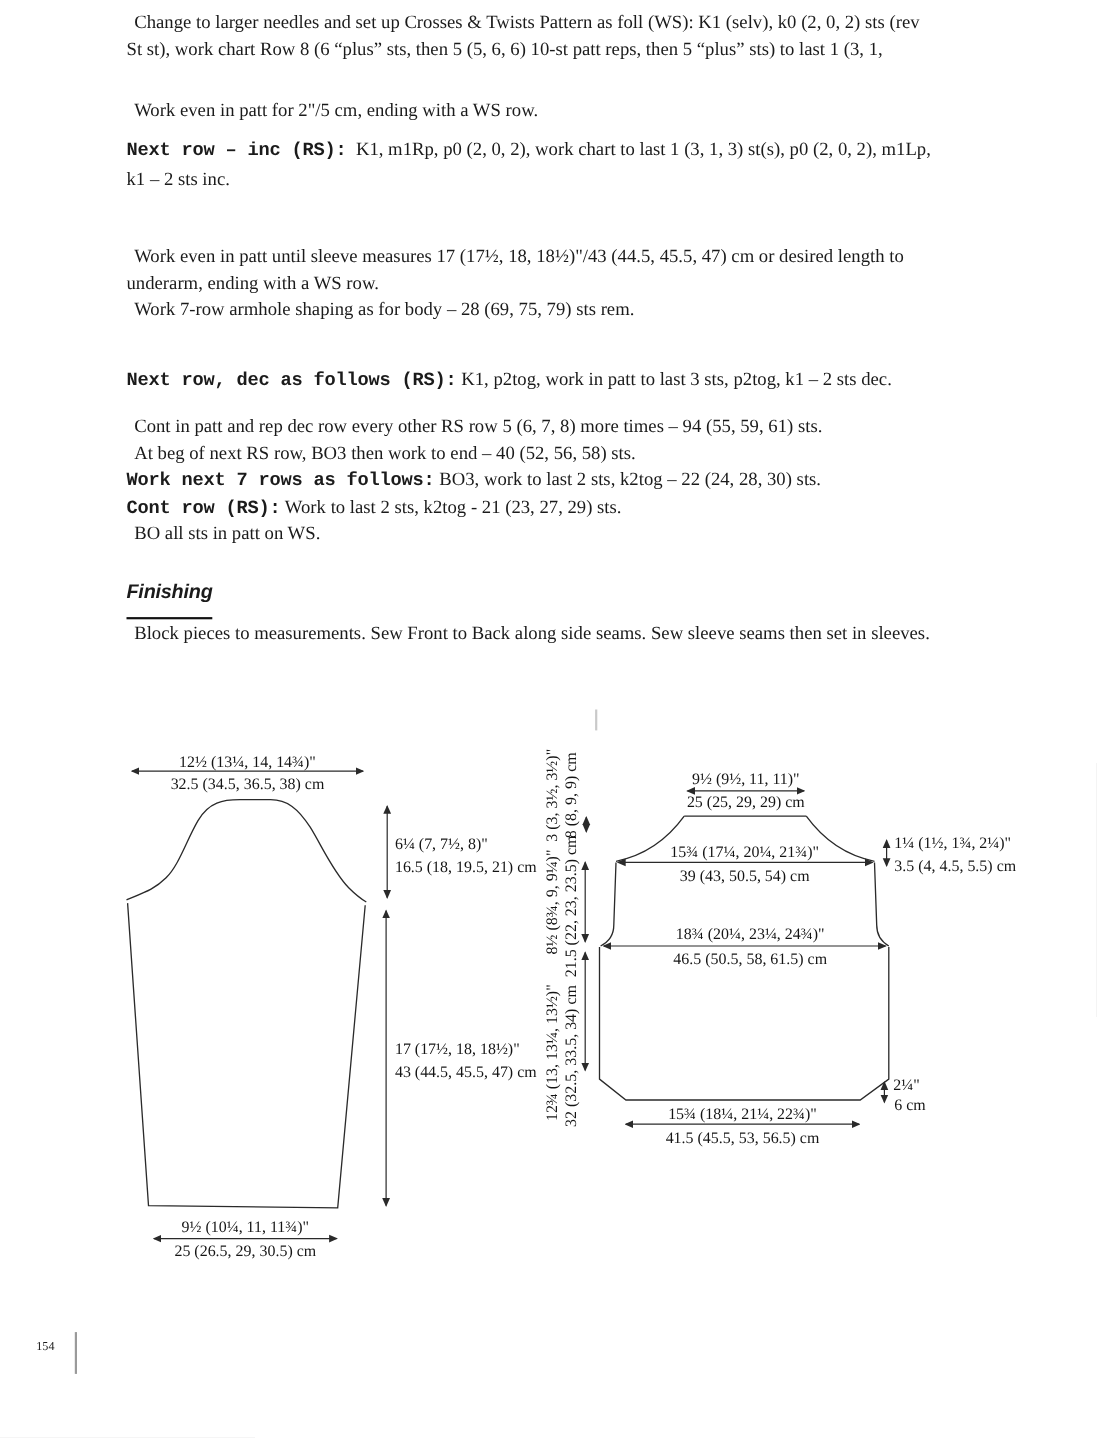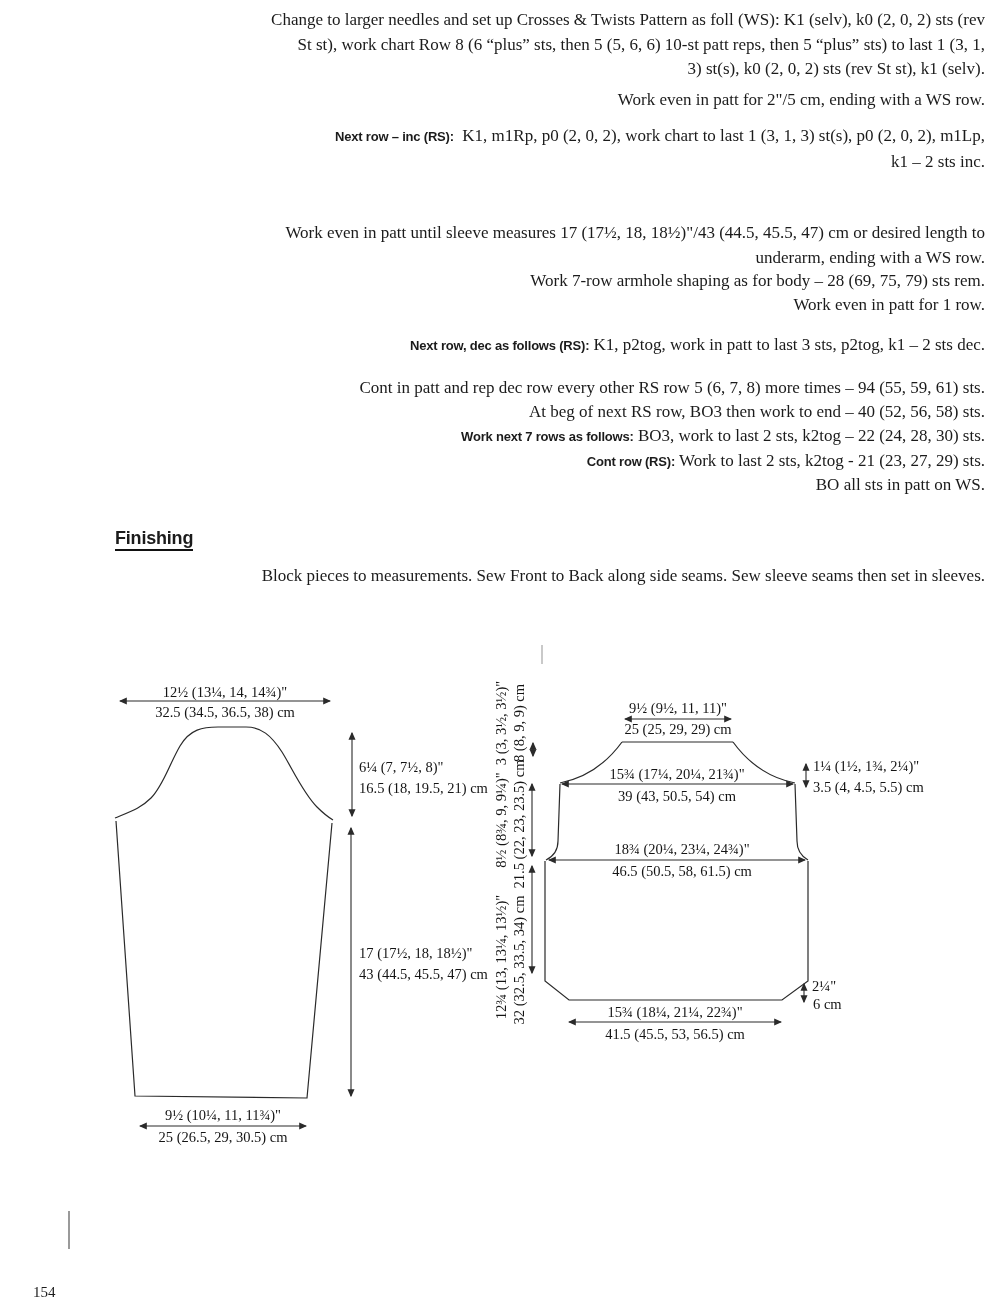--- a/index.html
+++ b/index.html
@@ -1,46 +1,45 @@
 <!DOCTYPE html>
 <html><head>
 <meta charset="utf-8">
 <style>
   html,body { margin:0; padding:0; background:#e8e8e8; }
   .page {
     position:relative; width:997px; height:1307px; margin:0 auto;
     background:#ffffff; overflow:hidden;
-    font-family:"Liberation Serif", serif; color:#1b1b1b;text-align:right;
+    font-family:"Liberation Serif", serif; color:#1b1b1b;
   }
   .para { position:absolute; left:115px; width:870px; font-size:17px; line-height:24.5px; }
   .line { white-space:pre; }
   .first { padding-left:7px; }
-  .lead { font-family:Liberation Sans, sans-serif; font-weight:bold; font-size:13px; letter-spacing:-0.2px; }
+  .lead { font-family:Liberation Mono, monospace; font-weight:bold; font-size:17px; letter-spacing:-0.2px; }
   .heading {
     position:absolute; left:115px; top:528px;
     font-family:"Liberation Sans", sans-serif; font-weight:bold; font-size:18px;
-    border-bottom:2.5px solid #111; padding-bottom:0; letter-spacing:-0.2px;
+    border-bottom:2.5px solid #111; padding-bottom:12px; letter-spacing:-0.2px;font-style:italic;
   }
-  .pagenum { position:absolute; left:33px; top:1284px; font-size:15px; }
+  .pagenum { position:absolute; left:33px; top:1218px; font-size:11px; }
   .pagenum-rule { position:absolute; left:68px; top:1211px; width:1.5px; height:38px; background:#9a9a9a; }
   .artifact { position:absolute; left:541px; top:645px; width:1.5px; height:19px; background:#c9c9c9; }
   svg.diagram { position:absolute; left:0; top:636px; }
   .oline { fill:none; stroke:#2a2a2a; stroke-width:1.2; }
   .arr  { fill:none; stroke:#2a2a2a; stroke-width:1.1; }
   text.dl { font-family:"Liberation Serif", serif; font-size:14.5px; fill:#141414; }
 </style>
 </head>
 <body>
 
 <div class="page">
 
   <div class="para" style="top:8px">
     <div class="line first">Change to larger needles and set up Crosses &amp; Twists Pattern as foll (WS): K1 (selv), k0 (2, 0, 2) sts (rev</div>
     <div class="line">St st), work chart Row 8 (6 “plus” sts, then 5 (5, 6, 6) 10-st patt reps, then 5 “plus” sts) to last 1 (3, 1,</div>
-    <div class="line">3) st(s), k0 (2, 0, 2) sts (rev St st), k1 (selv).</div>
   </div>
 
   <div class="para" style="top:88px">
     <div class="line first">Work even in patt for 2"/5 cm, ending with a WS row.</div>
   </div>
 
   <div class="para" style="top:124px">
     <div class="line"><span class="lead">Next row – inc (RS):</span><span>  K1, m1Rp, p0 (2, 0, 2), work chart to last 1 (3, 1, 3) st(s), p0 (2, 0, 2), m1Lp,</span></div>
     <div class="line">k1 – 2 sts inc.</div>
   </div>
@@ -50,23 +49,20 @@
 
   <div class="para" style="top:221px">
     <div class="line first">Work even in patt until sleeve measures 17 (17½, 18, 18½)"/43 (44.5, 45.5, 47) cm or desired length to</div>
     <div class="line">underarm, ending with a WS row.</div>
   </div>
 
   <div class="para" style="top:269px">
     <div class="line first">Work 7-row armhole shaping as for body – 28 (69, 75, 79) sts rem.</div>
   </div>
 
-  <div class="para" style="top:293px">
-    <div class="line first">Work even in patt for 1 row.</div>
-  </div>
 
   <div class="para" style="top:333px">
     <div class="line"><span class="lead">Next row, dec as follows (RS):</span><span> K1, p2tog, work in patt to last 3 sts, p2tog, k1 – 2 sts dec.</span></div>
   </div>
 
 
   <div class="para" style="top:376px">
     <div class="line first">Cont in patt and rep dec row every other RS row 5 (6, 7, 8) more times – 94 (55, 59, 61) sts.</div>
   </div>
 

